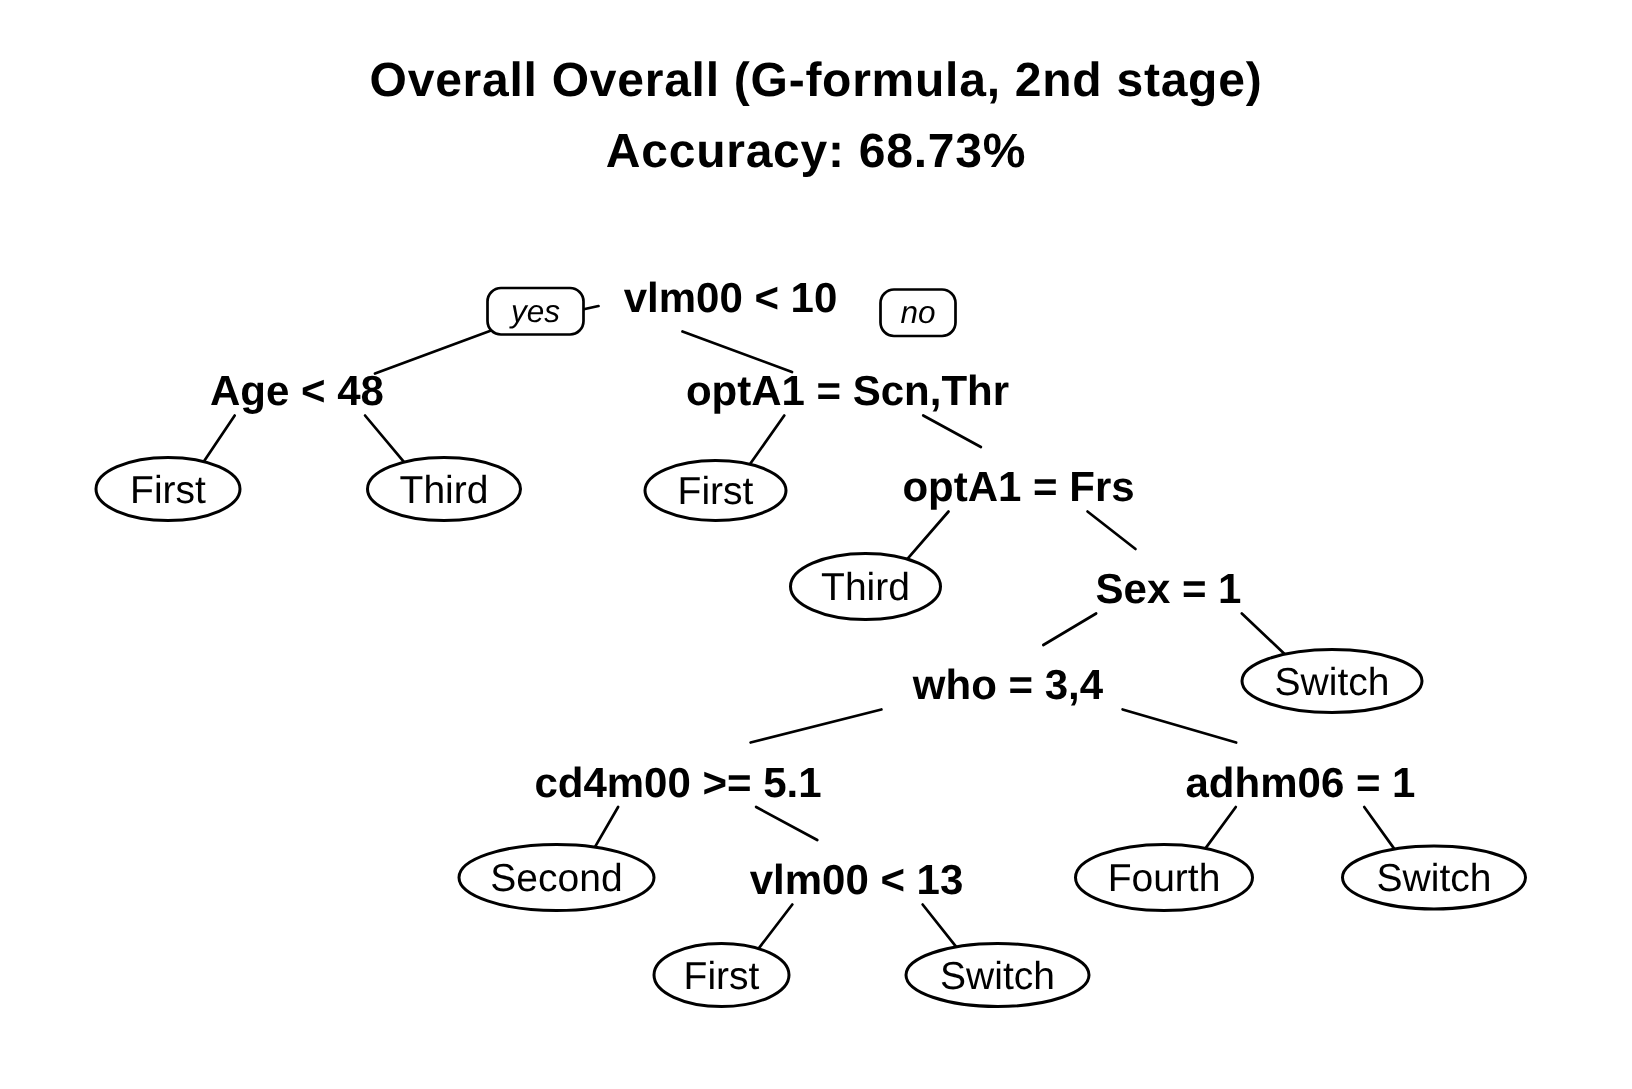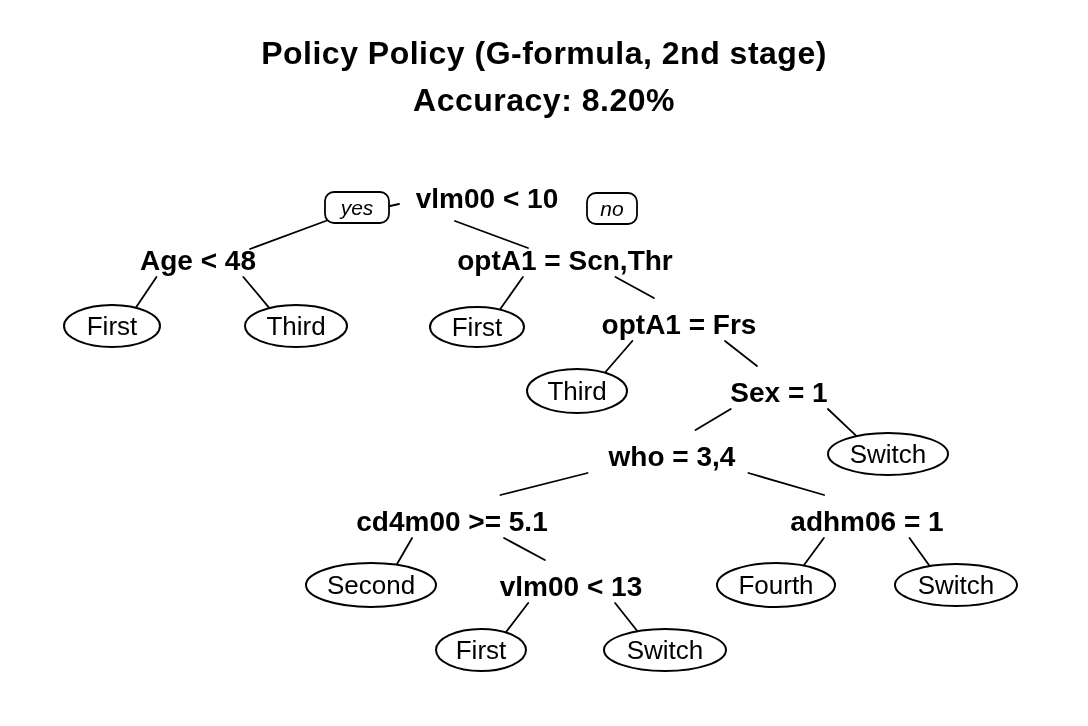--- a/index.html
+++ b/index.html
@@ -22,22 +22,22 @@
   .tree-svg{position:absolute;left:0;top:0;}
   .split-label{font-family:"Liberation Sans",sans-serif;font-weight:bold;font-size:28px;fill:#000000;text-anchor:middle;}
   .leaf-label{font-family:"Liberation Sans",sans-serif;font-weight:normal;font-size:26px;fill:#000000;text-anchor:middle;}
   .badge-label{font-family:"Liberation Sans",sans-serif;font-style:italic;font-size:21px;fill:#000000;text-anchor:middle;}
 </style>
 </head>
 <body>
 
 <div class="stage">
   <div class="title">
-    <div>Policy Policy (G-formula, 2nd stage)</div>
-    <div>Accuracy: 8.20%</div>
+    <div>Overall Overall (G-formula, 2nd stage)</div>
+    <div>Accuracy: 68.73%</div>
   </div>
   <svg id="tree-svg" class="tree-svg" width="1088" height="726" viewBox="0 0 1088 726">
       <path d="M 399 204 L 331 219 L 250 249" fill="none" stroke="#000000" stroke-width="1.8" stroke-linecap="round"></path>
       <line x1="156.48000000000002" y1="277" x2="135.77213047025373" y2="307.756271964689" stroke="#000000" stroke-width="1.8" stroke-linecap="round"></line>
       <line x1="243.36" y1="277" x2="269.39663826487754" y2="308.08345026001956" stroke="#000000" stroke-width="1.8" stroke-linecap="round"></line>
       <path d="M 455 221 L 528 248" fill="none" stroke="#000000" stroke-width="1.8" stroke-linecap="round"></path>
       <line x1="522.84" y1="277" x2="499.9302318011099" y2="309.5417553332459" stroke="#000000" stroke-width="1.8" stroke-linecap="round"></line>
       <line x1="615.48" y1="277" x2="653.92" y2="298" stroke="#000000" stroke-width="1.8" stroke-linecap="round"></line>
       <line x1="632.36" y1="341" x2="604.826514865365" y2="372.721799059025" stroke="#000000" stroke-width="1.8" stroke-linecap="round"></line>
       <line x1="725" y1="341" x2="757" y2="366" stroke="#000000" stroke-width="1.8" stroke-linecap="round"></line>

